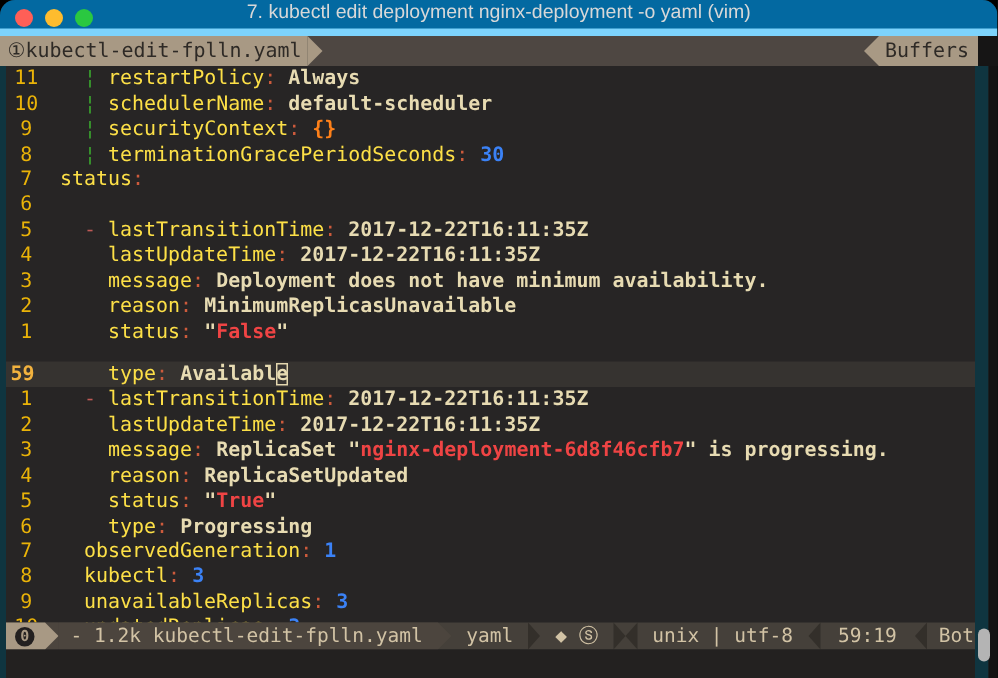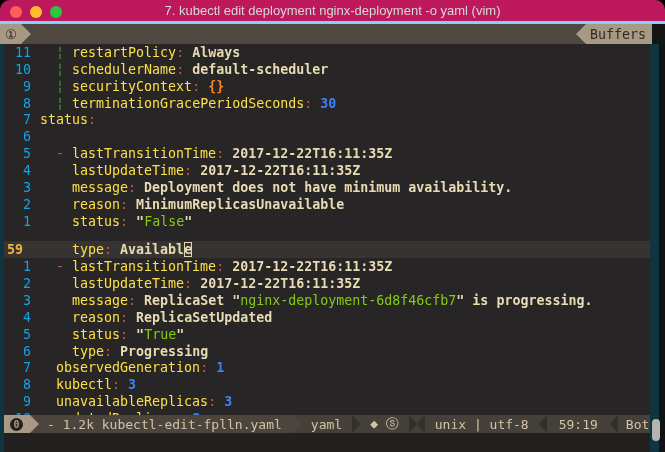--- a/index.html
+++ b/index.html
@@ -1,22 +1,22 @@
 <!DOCTYPE html>
 <html><head>
 <meta charset="utf-8">
 <style>
   html,body{margin:0;padding:0;background:#000;}
   .window{position:relative;width:665px;height:452px;overflow:hidden;
     border-radius:10px 10px 0 0;background:#272525;
     font-family:"DejaVu Sans Mono", monospace;}
   
-  .titlebar{position:relative;height:24px;background:#be185d;
-    display:flex;align-items:center;justify-content:center;
-    border-bottom:3px solid #7dd3fc;box-sizing:border-box;}
+  .titlebar{position:relative;height:24px;background:#0369a1;
+    display:flex;justify-content:center;
+    border-bottom:5px solid #7dd3fc;box-sizing:border-box;}
   .lights{position:absolute;left:10px;top:0;height:24px;display:flex;align-items:center;gap:8px;}
   .light{width:12px;height:12px;border-radius:50%;}
   .light.red{background:#ff5f57;}
   .light.yellow{background:#febc2e;}
   .light.green{background:#2ac840;}
   .title-text{font-family:"Liberation Sans",sans-serif;font-size:13px;color:#d8d8d8;}
   
   .tabline{height:20px;background:#4e4742;display:flex;align-items:stretch;font-size:13.3px;}
   .tab{background:#a89984;color:#2e2a26;display:flex;align-items:center;
     padding:0 4px 0 5px;white-space:pre;}
@@ -29,31 +29,31 @@
   .tabline-end{width:13px;background:#161515;}
   
   .main{position:relative;display:flex;height:408px;}
   .edge-left{width:4px;background:#0f3540;}
   .edge-right-teal{width:9px;background:#0f3540;}
   .edge-right-dark{width:6px;background:#131212;}
   .editor-col{flex:1;display:flex;flex-direction:column;background:#272525;min-width:0;}
   .lines{height:371px;overflow:hidden;}
   .line{display:flex;height:16.863px;align-items:center;font-size:13.3px;}
   .line.current{background:#363330;margin-top:12px;}
-  .gutter{width:36px;flex-shrink:0;text-align:right;padding-right:9px;box-sizing:border-box;
-    color:#0ea5e9;}
+  .gutter{width:36px;flex-shrink:0;text-align:center;padding-right:9px;box-sizing:border-box;
+    color:#eab308;}
   .line.current .gutter{color:#f2b23e;font-weight:bold;text-align:left;padding-left:3px;}
   .code{white-space:pre;}
   .sp{color:#e7dbb2;}
   .sg{color:#3aa22e;}
   .sk{color:#fde047;}
   .sc{color:#cd5b3c;}
   .sv{color:#e7dbb2;font-weight:bold;}
   .sn{color:#3b82f6;font-weight:bold;}
-  .ss{color:#84cc16;font-weight:normal;}
+  .ss{color:#ef4444;font-weight:bold;}
   .sq{color:#e7dbb2;font-weight:bold;}
   .sb{color:#fe8019;font-weight:bold;}
   .sd{color:#bf5a56;}
   .scur{color:#e7dbb2;font-weight:bold;outline:1px solid #e3d6ae;outline-offset:-1px;}
   
   .statusline{height:18px;background:#45403a;display:flex;align-items:stretch;
     font-size:13px;color:#d2c3a5;white-space:pre;}
   .seg{display:flex;align-items:center;}
   .seg-mode{background:#a89984;padding:0 7px 0 6px;}
   .mode-circle{width:13px;height:13px;border-radius:50%;background:#232020;color:#a89984;
@@ -86,21 +86,21 @@
   <div class="titlebar">
     <div class="lights">
       <div class="light red"></div>
       <div class="light yellow"></div>
       <div class="light green"></div>
     </div>
     <div class="title-text">7. kubectl edit deployment nginx-deployment -o yaml (vim)</div>
   </div>
 
   <div class="tabline">
-    <div class="tab"><span>①</span></div>
+    <div class="tab"><span>①</span><span>kubectl-edit-fplln.yaml</span></div>
     <div class="tri-r tab-arrow"></div>
     <div class="tab-spacer"></div>
     <div class="tri-l buffers-arrow"></div>
     <div class="buffers">Buffers</div>
     <div class="tabline-end"></div>
   </div>
 
   <div class="main">
     <div class="edge-left"></div>
 

